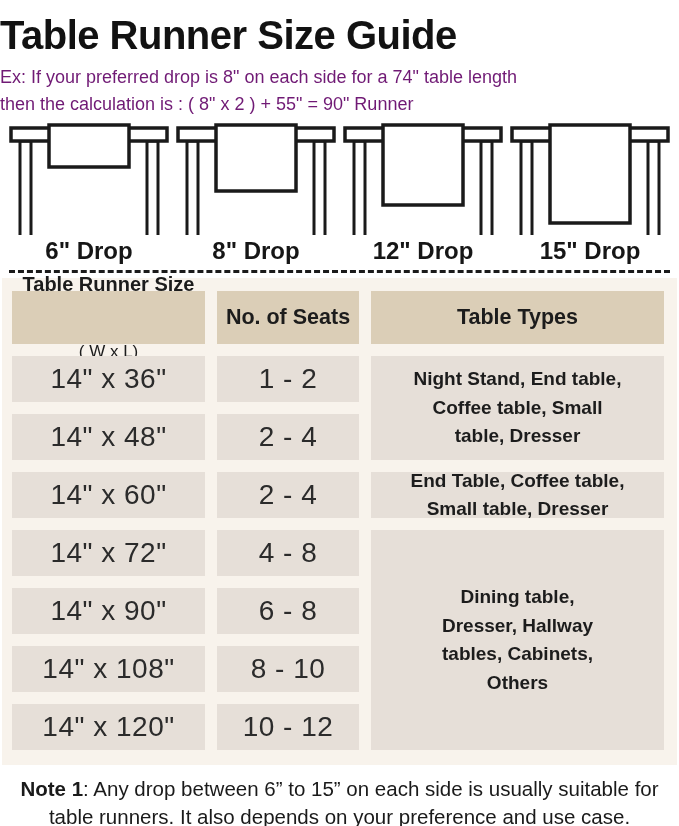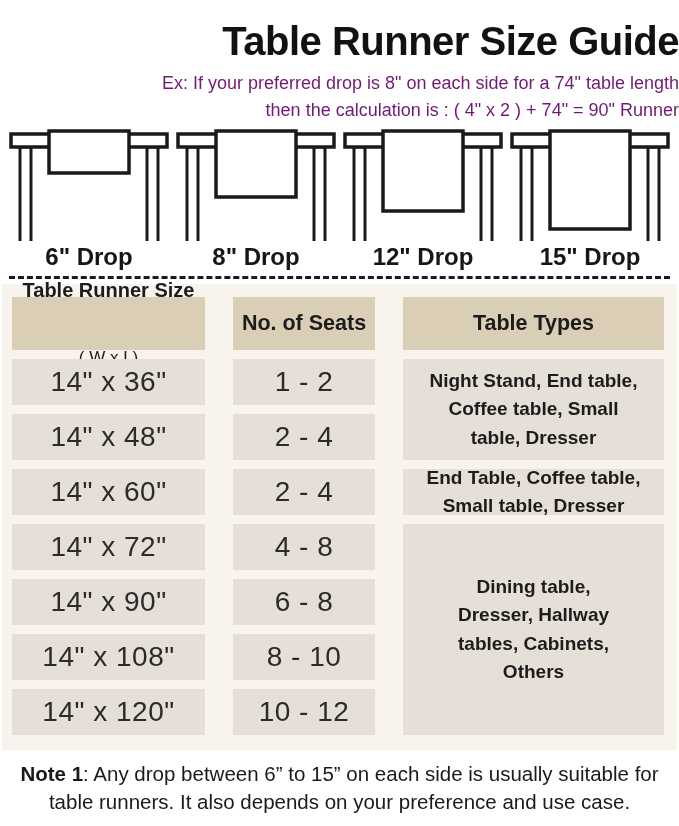--- a/index.html
+++ b/index.html
@@ -6,21 +6,21 @@
   html, body { background: #ffffff; }
   body {
     width: 679px; height: 826px;
     margin: 0 auto;
     font-family: "Liberation Sans", "DejaVu Sans", sans-serif;
     color: #1e1e1e;
     overflow: hidden;
   }
 
   
-  .top-header { text-align: right; padding-top: 19px; }
+  .top-header { text-align: left; padding-top: 13px; }
   .page-title {
     font-size: 40px; font-weight: 700; letter-spacing: -0.5px;
     color: #121212; margin-bottom: 9px;
   }
   .formula-line { font-size: 22px; color: #222; margin-bottom: 8px; }
   .example-line { font-size: 18px; color: #701a75; margin-bottom: 6px; }
 
   
   .illustrations {
     display: flex; justify-content: space-between;
@@ -46,20 +46,21 @@
     background: #f8f3ec;
     margin: 0 2px;
     padding: 13px 13px 15px 10px;
   }
   .size-grid {
     display: grid;
     grid-template-columns: 193px 142px 1fr;
     grid-template-rows: 53px repeat(7, 46px);
     column-gap: 28px;
     row-gap: 9px;
+    gap: 12px;
   }
   .hcell {
     background: #dbceb7;
     display: flex; flex-direction: column;
     align-items: center; justify-content: center;
     font-weight: 700; color: #1c1c1c;
   }
   .hcell .l1 { font-size: 20px; line-height: 1.15; }
   .hcell .l2 { font-size: 17px; font-weight: 400; line-height: 1.15; margin-top: 46px; }
   .hcell.single { font-size: 21.5px; }
@@ -82,21 +83,21 @@
     padding: 0 6px;
   }
   .note-label { font-weight: 700; }
 </style>
 </head>
 <body>
 
 <div class="top-header">
   <h1 class="page-title">Table Runner Size Guide</h1>
   <p class="example-line">Ex: If your preferred drop is 8" on each side for a 74" table length</p>
-  <p class="example-line">then the calculation is : ( 4" x 2 ) + 74" = 90" Runner</p>
+  <p class="example-line">then the calculation is : ( 8" x 2 ) + 55" = 90" Runner</p>
 </div>
 
 <div class="illustrations">
 
   <div class="table-figure">
     <svg width="162" height="112" viewBox="0 0 162 112">
       <rect x="12" y="18" width="11" height="100" fill="#fff" stroke="#1a1a1a" stroke-width="3"></rect>
       <rect x="139" y="18" width="11" height="100" fill="#fff" stroke="#1a1a1a" stroke-width="3"></rect>
       <rect x="3" y="5" width="156" height="13" fill="#fff" stroke="#1a1a1a" stroke-width="3.5"></rect>
       <rect x="41" y="2" width="80" height="42" fill="#fff" stroke="#1a1a1a" stroke-width="3.5"></rect>

